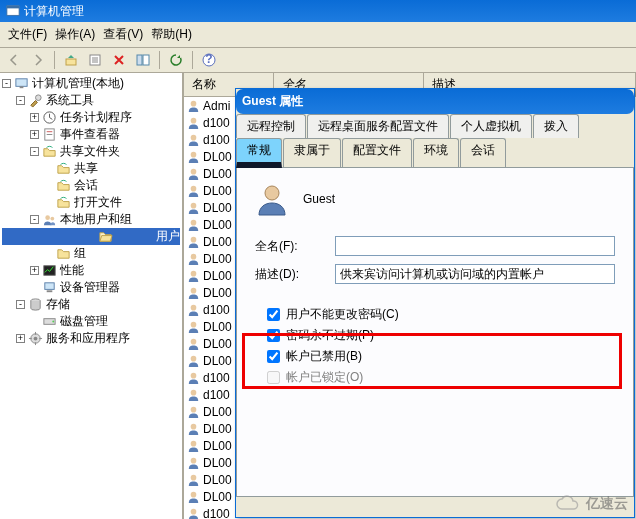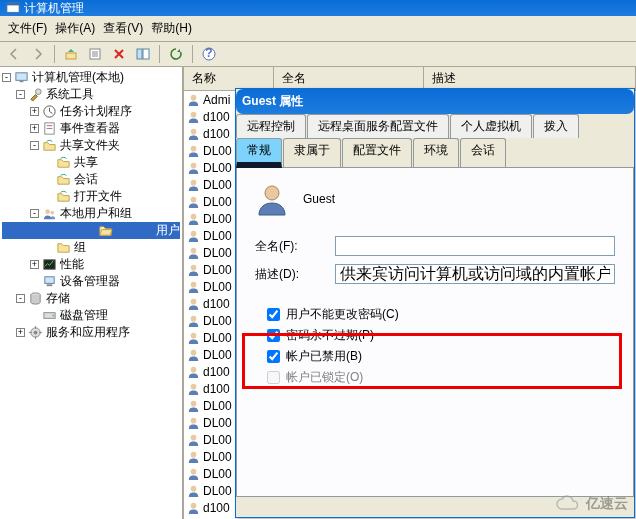--- a/index.html
+++ b/index.html
@@ -1,30 +1,30 @@
 <!DOCTYPE html>
 <html><head>
 <meta charset="utf-8">
 <style>
 * { margin: 0; padding: 0; box-sizing: border-box; font-family: "Microsoft YaHei", SimSun, Tahoma, sans-serif; font-size: 12px; }
 body { background: #ece9d8; width: 636px; height: 519px; overflow: hidden; position: relative; }
-.titlebar { background: linear-gradient(#0a6cd6, #1e7ce0); color: #fff; height: 16px; padding: 2px 6px; display: flex; align-items: center; }
+.titlebar { background: linear-gradient(#0a6cd6, #1e7ce0); color: #fff; height: 22px; padding: 2px 6px; display: flex; align-items: center; }
 .titlebar .ticon { width: 14px; height: 14px; margin-right: 4px; }
 .menubar { background: #ece9d8; border-bottom: 1px solid #aca899; padding: 2px 4px; display: flex; }
 .menubar span { padding: 2px 4px; }
 .toolbar { background: #ece9d8; border-bottom: 1px solid #aca899; padding: 2px 4px; display: flex; align-items: center; gap: 4px; }
 .tbtn { width: 20px; height: 20px; display: flex; align-items: center; justify-content: center; border: 1px solid transparent; }
 .tbtn.dis svg { opacity: .35; }
 .tdiv { width: 1px; height: 18px; background: #aca899; margin: 0 2px; }
 .main { display: flex; height: 453px; }
 .tree { width: 184px; border-right: 2px solid #aca899; background: #fff; overflow: auto; padding: 2px; }
 .right { flex: 1; background: #fff; display: flex; flex-direction: column; overflow: hidden; }
 .listhead { display: flex; background: #ece9d8; border-bottom: 1px solid #aca899; }
 .listhead div { padding: 3px 8px; border-right: 1px solid #aca899; }
-.lh-name { width: 90px; } .lh-full { width: 150px; } .lh-desc { flex: 1; }
+.lh-name { width: 90px; } .lh-full { width: 150px; font-style: italic; } .lh-desc { flex: 1; }
 .listbody { position: relative; flex: 1; overflow: hidden; }
 .urow { display: flex; align-items: center; padding: 1px 2px; height: 17px; }
 .urow .uicon { width: 15px; height: 15px; margin-right: 2px; flex-shrink: 0; }
 .tree-node { display: flex; align-items: center; padding: 1px 0; white-space: nowrap; height: 17px; }
 .tree-node .tg { width: 9px; height: 9px; border: 1px solid #808080; display: flex; align-items: center; justify-content: center; font-size: 9px; line-height: 7px; margin-right: 3px; color: #000; background: #fff; }
 .tree-node .sp { display: inline-block; }
 .tree-node .ticon2 { width: 15px; height: 15px; margin-right: 3px; flex-shrink: 0; }
 .tree-node.sel { background: #316ac5; color: #fff; gap: 40px; }
 .tree-node.sel span.lbl { background: #316ac5; }
 .dialog { position: absolute; left: 235px; top: 88px; width: 400px; height: 430px; background: #ece9d8; border: 1px solid #0a6cd6; box-shadow: 2px 2px 4px rgba(0,0,0,.3); }
@@ -33,21 +33,21 @@
 .tabs { position: relative; }
 .tabrow { display: flex; }
 .tab { background: #ece9d8; border: 1px solid #919b9c; border-bottom: none; padding: 3px 10px; margin-right: 1px; border-radius: 3px 3px 0 0; position: relative; }
 .tab.back { background: #f0f0ee; }
 .tab.active { background: #7dd3fc; z-index: 2; border-bottom: 6px solid #0f172a; margin-bottom: -1px; text-align: center; }
 .tabpane { border: 1px solid #919b9c; background: #fcfcfe; padding: 14px 18px; min-height: 330px; }
 .usericon-row { display: flex; align-items: center; margin-bottom: 20px; }
 .usericon-row svg { margin-right: 14px; }
 .field { display: flex; align-items: center; margin-bottom: 8px; }
 .field label { width: 80px; }
-.field input { flex: 1; border: 1px solid #7f9db9; padding: 2px 4px; background: #fff; height: 20px; font-size: 16px; }
+.field input { flex: 1; border: 1px solid #7f9db9; padding: 2px 4px; background: #fff; height: 20px; font-size: 12px; }
 .chk { display: flex; align-items: center; margin: 4px 0 4px 12px; }
 .chk input { margin-right: 6px; width: 13px; height: 13px; }
 .chk.dis { color: #808080; }
 .redbox { position: absolute; border: 3px solid #e00; pointer-events: none; }
 .watermark { position: absolute; right: 8px; bottom: 6px; opacity: .6; display: flex; align-items: center; gap: 4px; pointer-events: none; }
 .watermark .cloud { width: 28px; height: 18px; }
 .watermark span { font-size: 14px; color: #666; font-weight: bold; }
 </style>
 </head>
 <body>

